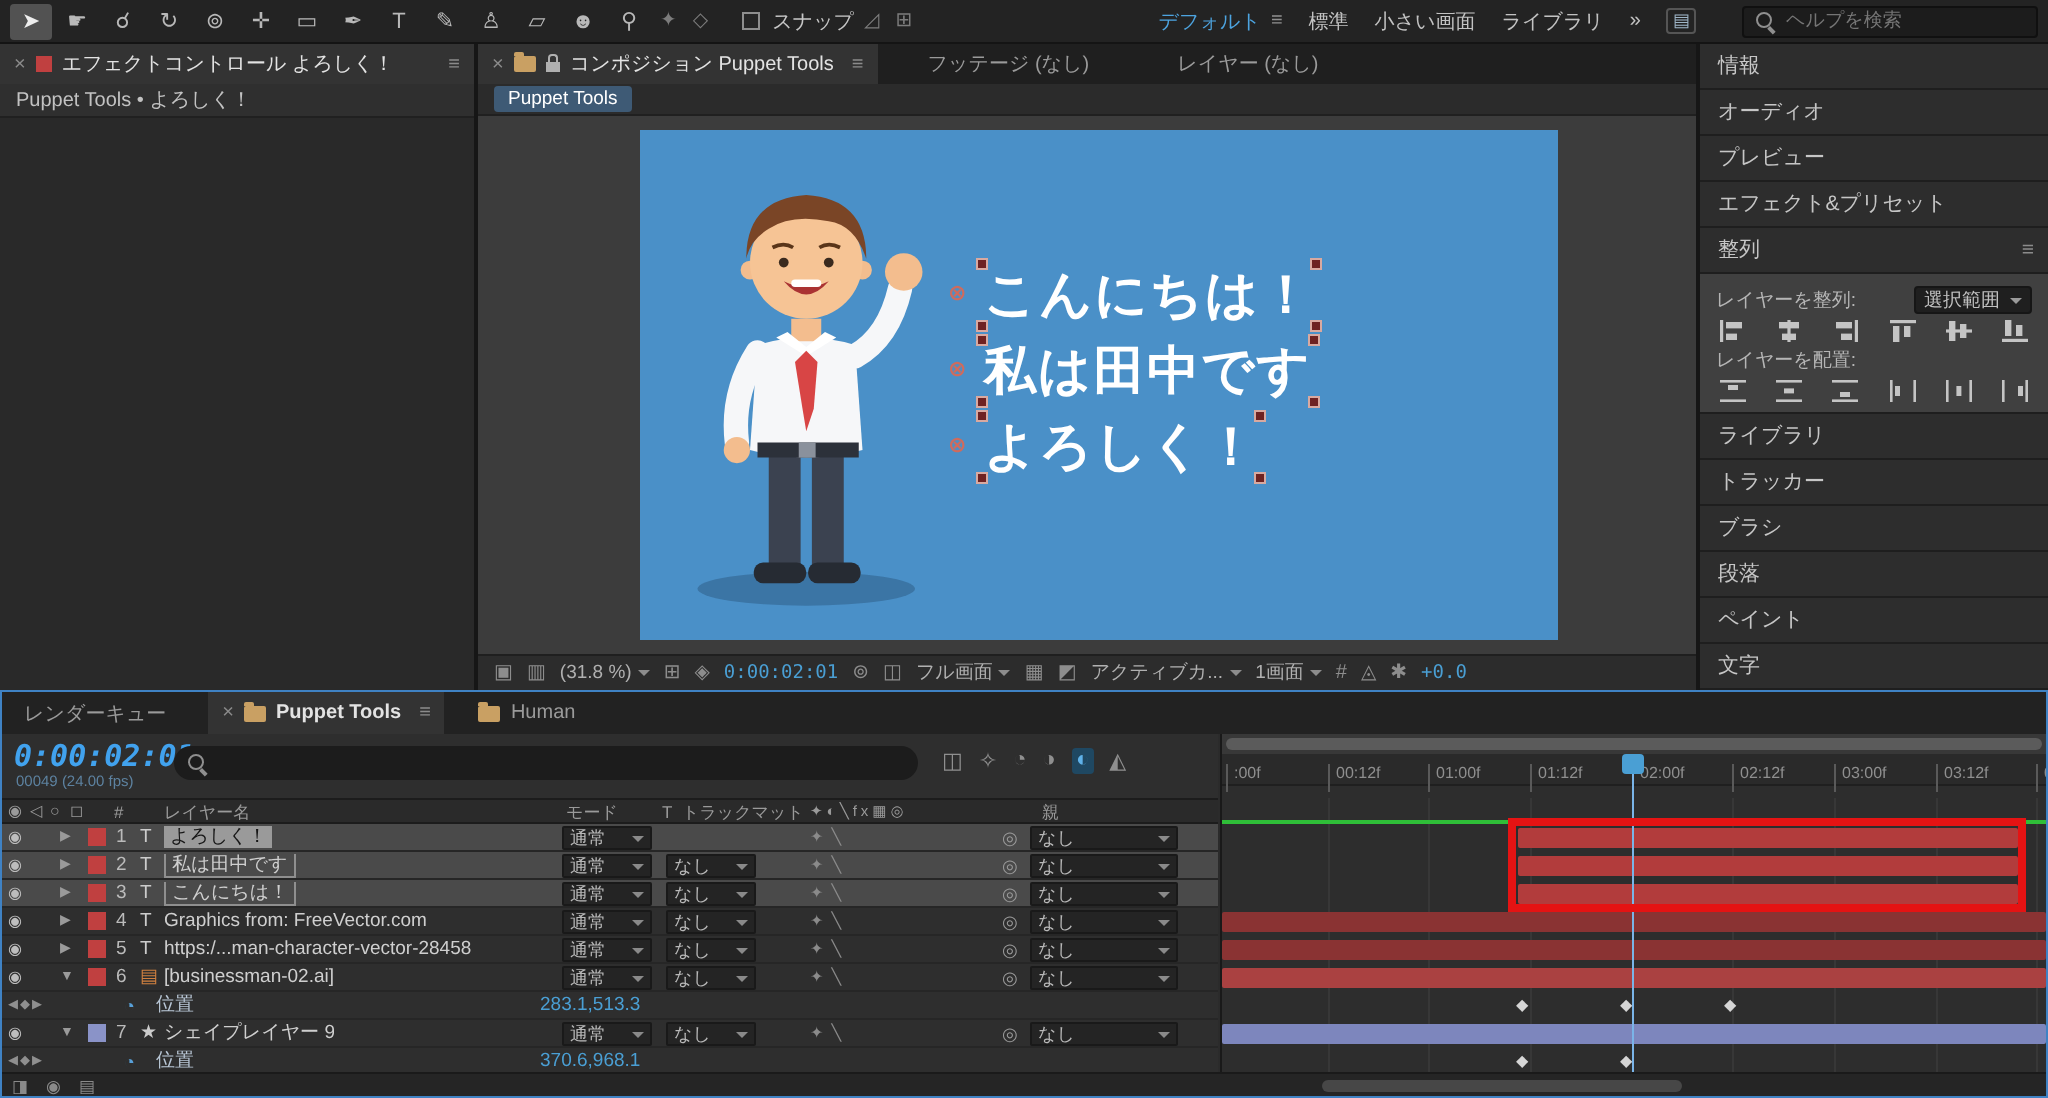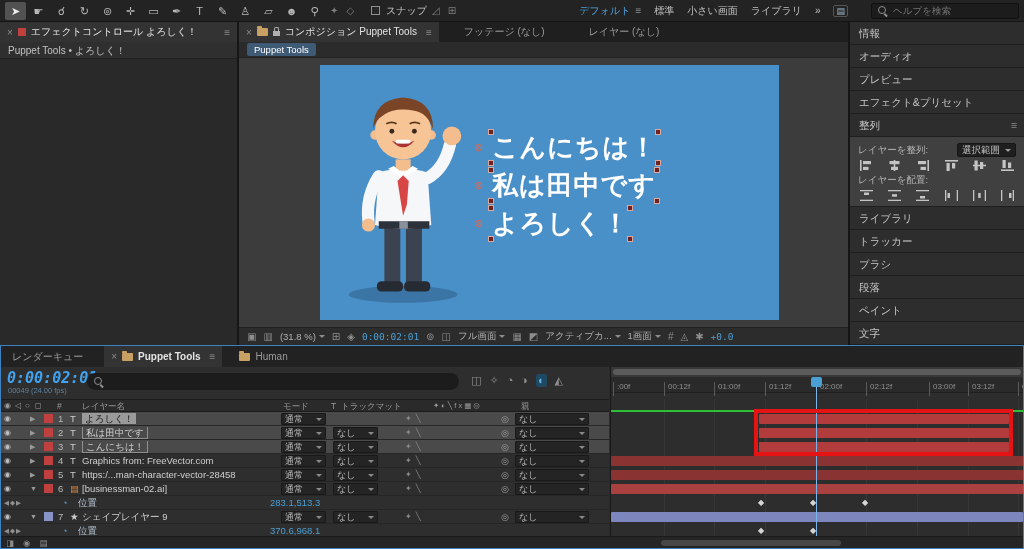--- a/index.html
+++ b/index.html
@@ -421,21 +421,21 @@
       <div class="tl-cols">
         <span style="left:3px;font-size:8px">◉</span>
         <span style="left:14px;font-size:8px">◁</span>
         <span style="left:24px;font-size:8px">○</span>
         <span style="left:34px;font-size:8px">◻</span>
         <span style="left:56px">#</span>
         <span style="left:81px">レイヤー名</span>
         <span style="left:282px">モード</span>
         <span style="left:330px">T</span>
         <span style="left:340px">トラックマット</span>
-        <span style="left:432px;font-size:7.5px;letter-spacing:2px">✦◐╲fx▦◎</span>
+        <span style="left:404px;font-size:7.5px;letter-spacing:2px">✦◐╲fx▦◎</span>
         <span style="left:520px">親</span>
       </div>
 
       <div class="rows">
 
         <div class="row sel">
           <span class="c c-eye">◉</span>
           <span class="c c-arr">▶</span>
           <span class="c-chip" style="background:#c04040"></span>
           <span class="c c-num">1</span>
@@ -591,21 +591,21 @@
       <div class="gnav">
           <i></i>
         </div>
       <div class="ruler">
         <span style="left:2px">:00f</span>
         <span style="left:53px">00:12f</span>
         <span style="left:103px">01:00f</span>
         <span style="left:154px">01:12f</span>
         <span style="left:205px">02:00f</span>
         <span style="left:255px">02:12f</span>
-        <span style="left:318px">03:00f</span>
+        <span style="left:306px">03:00f</span>
         <span style="left:357px">03:12f</span>
         <span style="left:407px">04:0</span>
       </div>
       <div class="vl" style="left:53px"></div>
         <div class="vl" style="left:103px"></div>
       <div class="vl" style="left:154px"></div>
         <div class="vl" style="left:205px"></div>
       <div class="vl" style="left:255px"></div>
         <div class="vl" style="left:306px"></div>
       <div class="vl" style="left:357px"></div>

